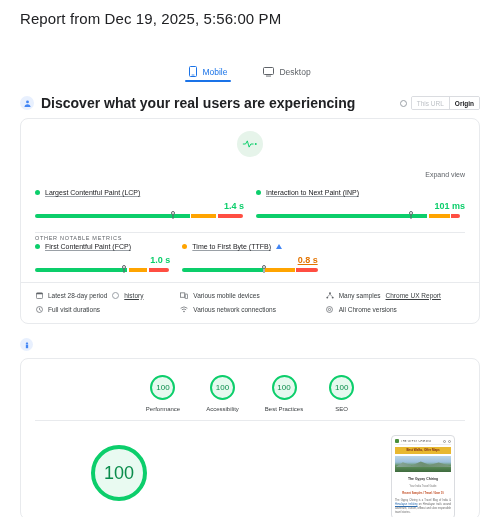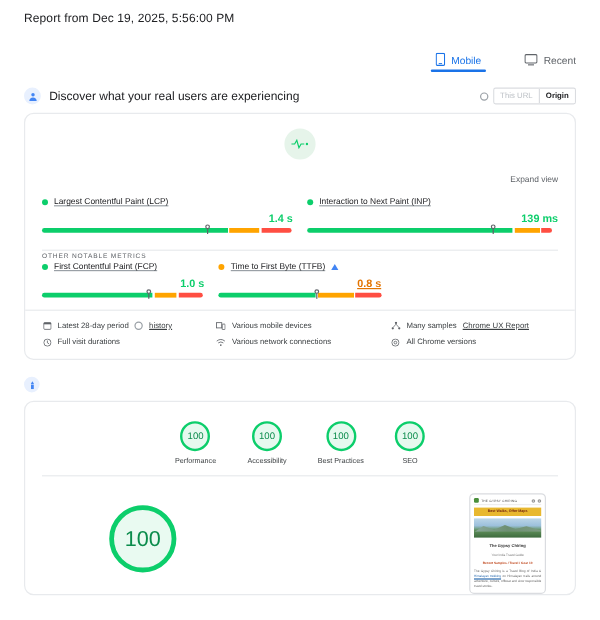--- a/index.html
+++ b/index.html
@@ -7,53 +7,53 @@
     width: 500px; height: 517px;
     background: #fff;
     font-family: "Liberation Sans", sans-serif;
     color: #202124;
     overflow: hidden;
   }
   .page { width: 500px; height: 517px; position: relative; padding: 0 20px; }
 
   
   .report-title {
-    font-size: 10px; font-weight: 400; color: #202124;
+    font-size: 15px; font-weight: 400; color: #202124;
     padding-top: 10px; letter-spacing: .1px;
   }
   .url-row { display: flex; align-items: stretch; margin-top: 11px; gap: 8px; }
   .url-input {
     flex: 1; height: 25px; border: 1px solid #dadce0; border-radius: 3px;
     font-size: 8px; color: #5f6368; padding: 0 9px;
     font-family: "Liberation Sans", sans-serif; background: #fff; outline: none;
   }
   .analyze-btn {
     width: 56px; height: 25px; background: #1a73e8; color: #fff;
     border: none; border-radius: 3px; font-size: 8.5px;
     font-family: "Liberation Sans", sans-serif; cursor: pointer;
   }
 
   
-  .tabs { display: flex; justify-content: flex-end; gap: 36px; margin-top: 12px; }
+  .tabs { display: flex; justify-content: center; gap: 36px; margin-top: 28px; }
   .tab { display: flex; align-items: center; gap: 5px; padding-bottom: 5px;
          font-size: 8.5px; color: #5f6368; cursor: pointer; position: relative; }
   .tab.active { color: #1a73e8; }
   .tab.active::after {
     content: ""; position: absolute; left: -4px; right: -4px; bottom: 0;
     height: 2px; background: #1a73e8; border-radius: 1px;
   }
   .tab svg { display: block; }
 
   
   .sec-head { display: flex; align-items: center; margin-top: 13px; position: relative; }
   .sec-icon {
     width: 14px; height: 14px; border-radius: 50%; background: #e8f0fe;
     display: flex; align-items: center; justify-content: center; margin-right: 7px;
   }
-  .sec-title { font-size: 10px; color: #202124; font-weight: 400; }
+  .sec-title { font-size: 14px; color: #202124; font-weight: 700; }
   .toggle-group { position: absolute; right: 0; display: flex; align-items: center; gap: 4px; }
   .toggle-info { width: 7px; height: 7px; border: 1px solid #9aa0a6; border-radius: 50%; }
   .seg {
     display: flex; border: 1px solid #dadce0; border-radius: 2px; overflow: hidden; background:#fff;
   }
   .seg-btn {
     font-size: 6.5px; padding: 2.5px 5px; color: #bdc1c6; background: #fff;
     border: none; cursor: pointer; font-family: "Liberation Sans", sans-serif;
   }
   .seg-btn.on { color: #202124; border-left: 1px solid #dadce0; font-weight: 600; }
@@ -175,21 +175,21 @@
       </span>
       <span>Mobile</span>
     </div>
     <div class="tab">
       <span>
         <svg width="11" height="10" viewBox="0 0 11 10">
             <rect x=".5" y=".5" width="10" height="7" rx="1" fill="none" stroke="#5f6368"></rect>
             <rect x="3" y="8.6" width="5" height="0.9" fill="#5f6368"></rect>
           </svg>
       </span>
-      <span>Recent</span>
+      <span>Desktop</span>
     </div>
   </div>
 
   <div class="sec-head">
     <span class="sec-icon">
       <svg width="9" height="9" viewBox="0 0 10 10">
           <circle cx="5" cy="3.2" r="1.6" fill="#4285f4"></circle>
           <path d="M1.6 9c0-1.9 1.5-3.2 3.4-3.2S8.4 7.1 8.4 9z" fill="#4285f4"></path>
         </svg>
     </span>
@@ -230,21 +230,21 @@
             <div class="seg-o" style="width:12%"></div>
             <div class="seg-r" style="width:12%"></div>
           <span class="marker" style="left:66%"></span>
         </div>
       </div>
       <div class="metric">
         <div class="m-label-row">
           <span class="dot green"></span>
           <span class="m-label">Interaction to Next Paint (INP)</span>
         </div>
-        <div class="m-value green">139 ms</div>
+        <div class="m-value green">101 ms</div>
         <div class="bar">
           <div class="seg-g" style="width:82%"></div>
             <div class="seg-o" style="width:10%"></div>
             <div class="seg-r" style="width:4%"></div>
           <span class="marker" style="left:74%"></span>
         </div>
       </div>
     </div>
 
     <div class="divider"></div>

